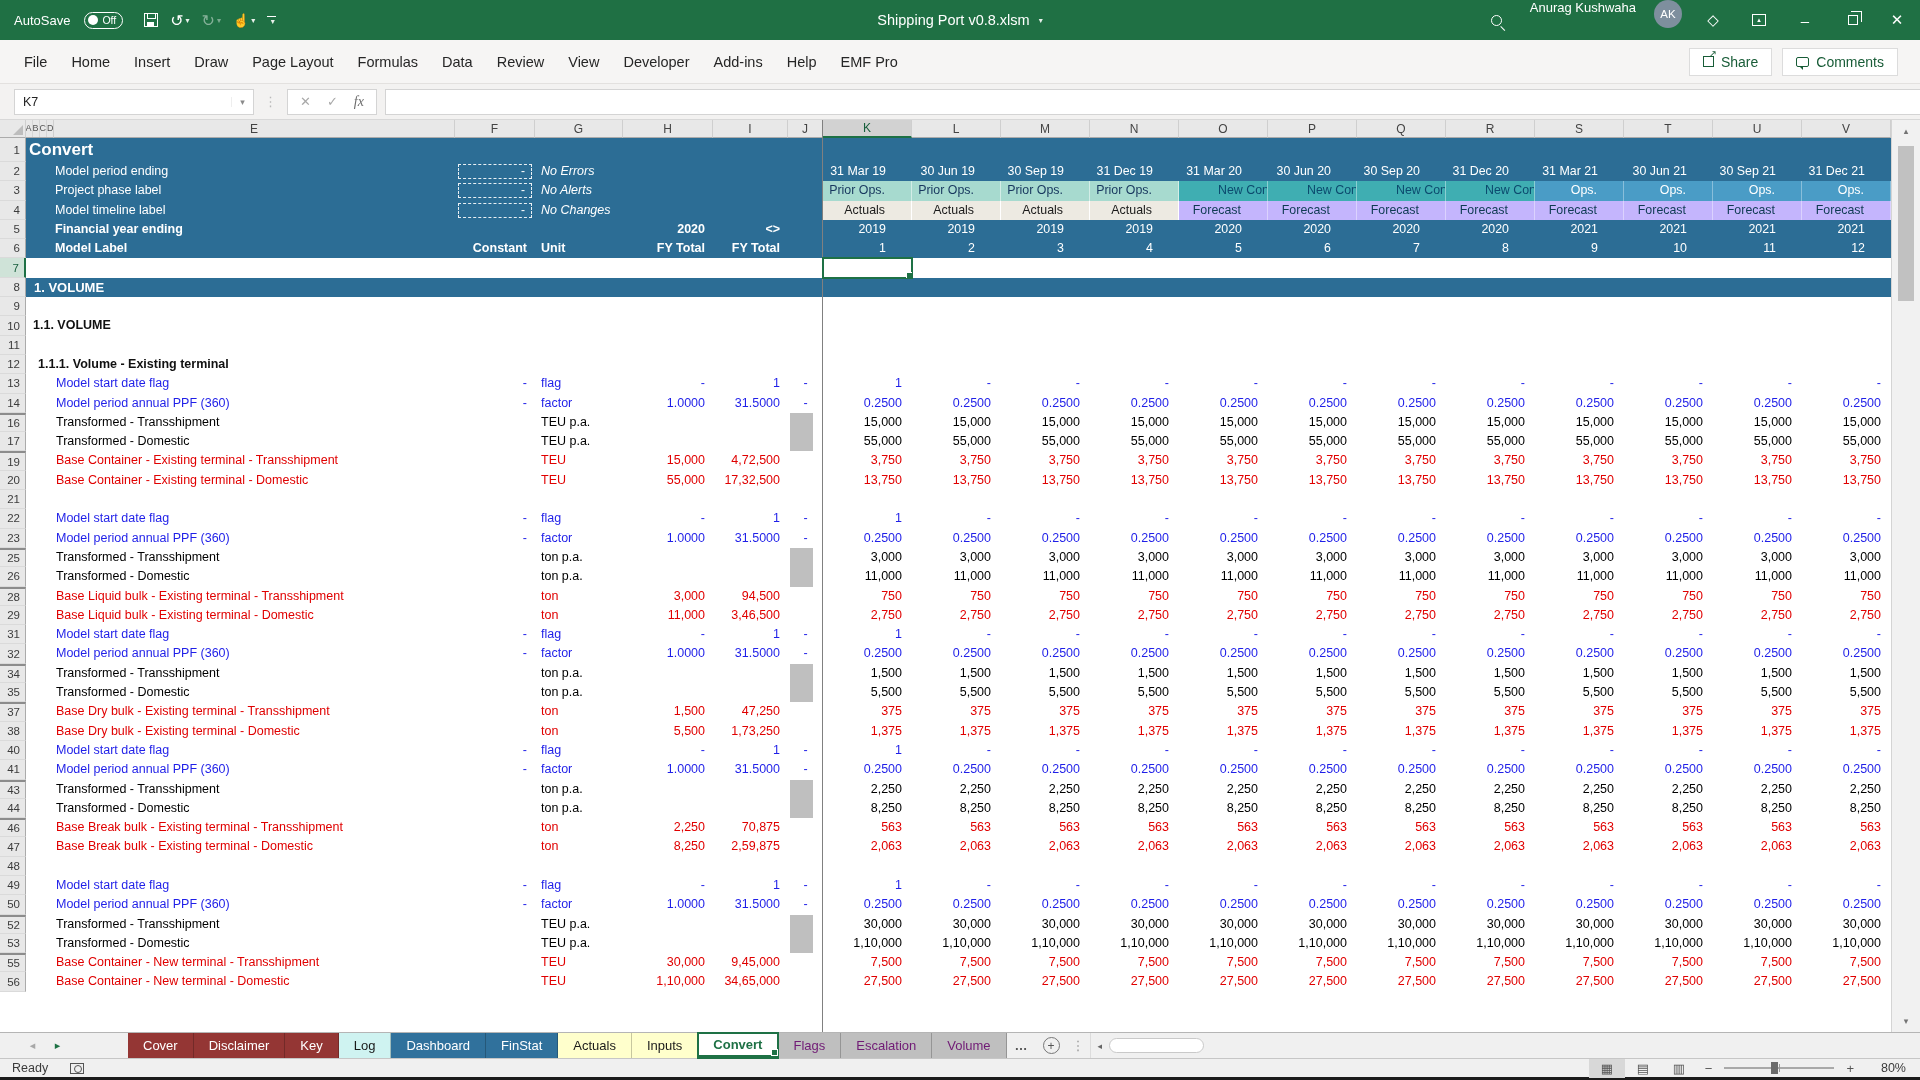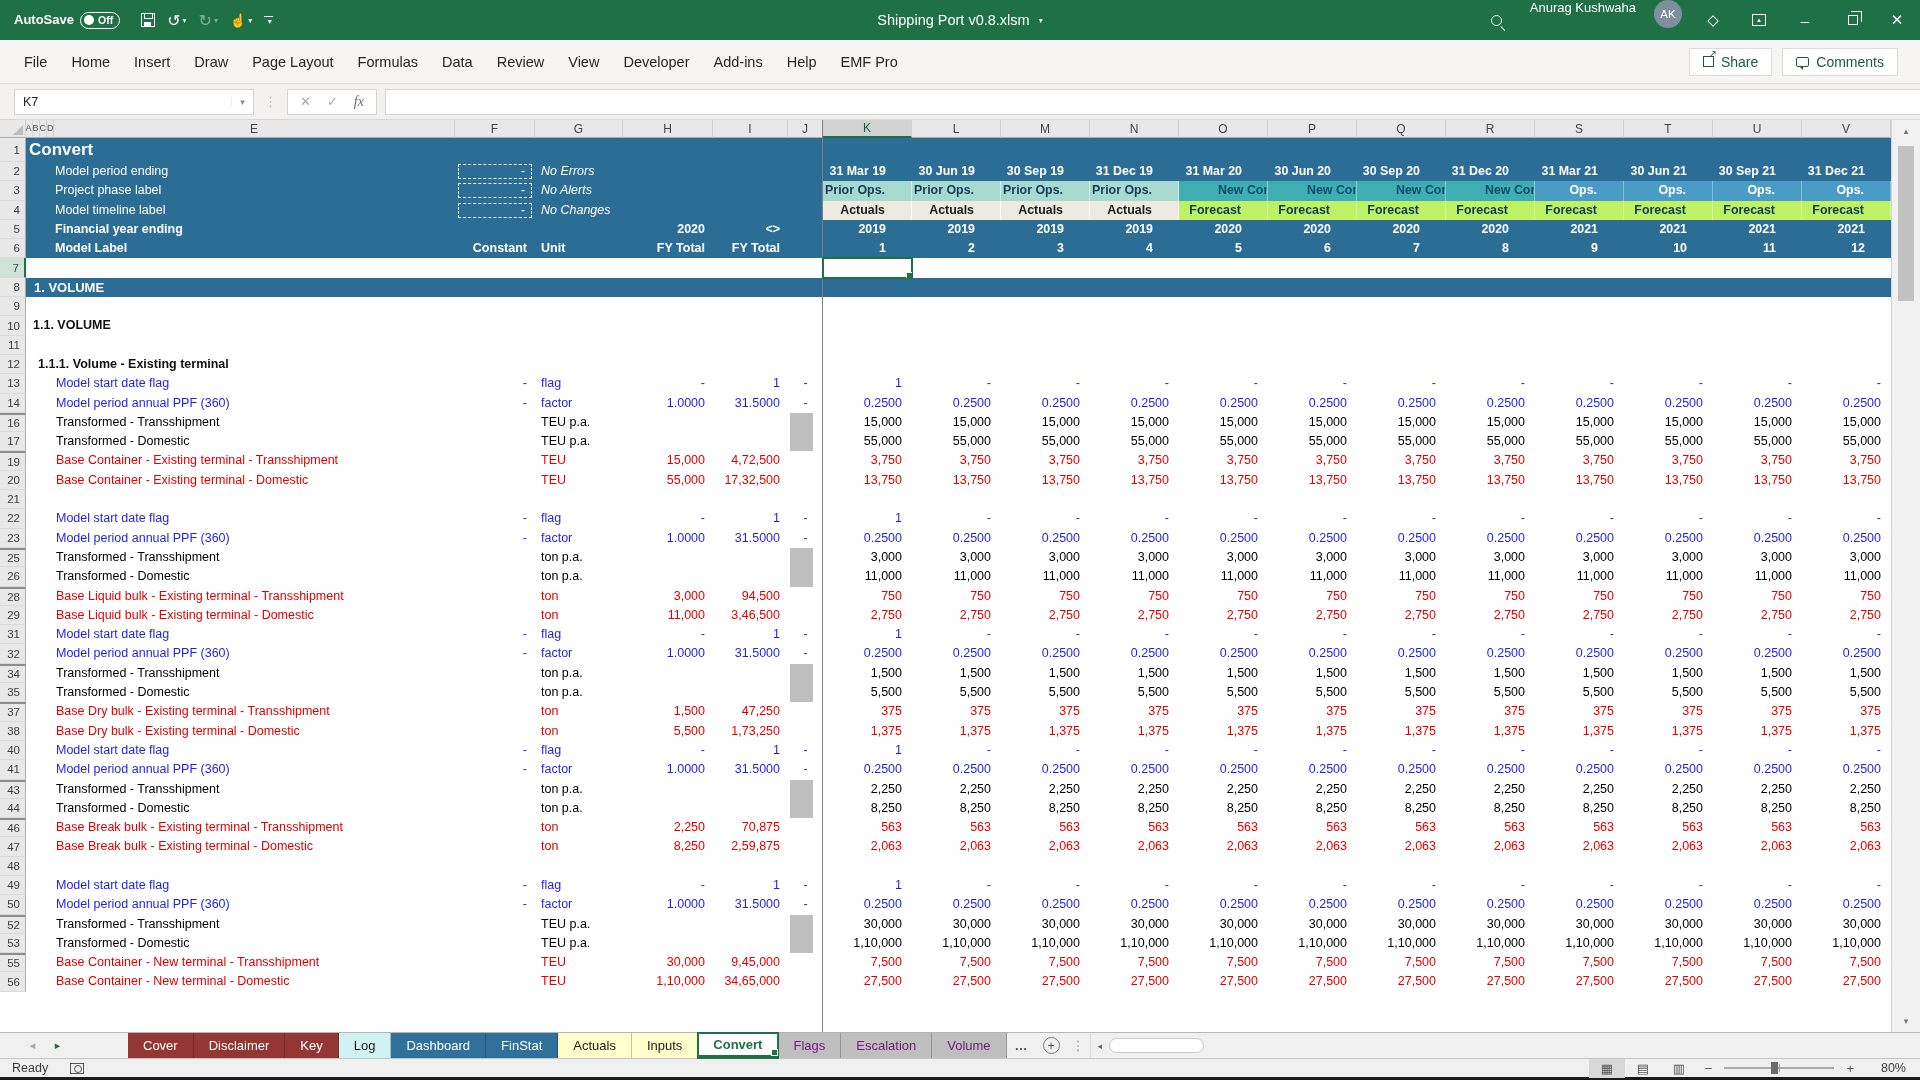--- a/index.html
+++ b/index.html
@@ -5,21 +5,21 @@
 :root{
   --green:#1F7044; --accent:#1E7145; --blue:#2C6D95;
   --cols:26px 28px 401px 80px 88px 90px 75px 35px repeat(12,89px);
 }
 *{margin:0;padding:0;box-sizing:border-box;}
 html,body{width:1920px;height:1080px;overflow:hidden;background:#fff;
   font-family:"Liberation Sans",sans-serif;}
 
 .titlebar{height:40px;background:var(--green);display:flex;align-items:center;color:#fff;position:relative;}
 .tb-left{display:flex;align-items:center;padding-left:14px;gap:8px;}
-.autosave{display:flex;align-items:flex-start;gap:6px;font-size:13px;font-weight:bold;}
+.autosave{display:flex;align-items:center;gap:14px;font-size:13px;}
 .pill{height:17px;border:1px solid #fff;border-radius:9px;display:flex;align-items:center;gap:4px;padding:0 6px 0 3px;font-size:10.5px;}
 .pill .dot{width:10px;height:10px;background:#fff;border-radius:50%;}
 .qat{display:flex;align-items:center;gap:2px;margin-left:8px;}
 .qbtn{display:flex;align-items:center;padding:0 5px;font-size:16px;height:28px;}
 .caret{font-size:8px;margin-left:2px;opacity:.9;}
 .dim{opacity:.45;}
 .save-ic{width:14px;height:14px;border:1.5px solid #fff;position:relative;}
 .save-ic:before{content:"";position:absolute;left:2px;top:0;width:7px;height:4px;border:1px solid #fff;border-top:none;}
 .save-ic:after{content:"";position:absolute;left:2px;bottom:0;width:7px;height:4px;background:#fff;}
 .qat-custom{display:flex;flex-direction:column;align-items:center;line-height:5px;padding:0 5px;}
@@ -76,29 +76,29 @@
 .h2text{font-weight:bold;color:#111;padding-left:7px;}
 .h3text{font-weight:bold;color:#111;padding-left:12px;}
 .lab{padding-left:2px;}
 .bold{font-weight:bold;}
 .right{text-align:right;padding-right:8px;}
 .left6{padding-left:6px;}
 .ctr{text-align:center;}
 .pl29{padding-left:29px;}
 .note{font-style:italic;padding-left:6px;font-size:12.5px;}
 .dbox{margin:2px 3px;border:1px dashed rgba(255,255,255,.9);height:15px;line-height:13px;text-align:right;padding-right:6px;font-size:12px;}
-.pcell{text-align:right;padding-right:26px;font-weight:bold;font-size:12.4px;}
+.pcell{text-align:right;padding-right:26px;font-weight:normal;font-size:12.4px;}
 .pnum{text-align:right;padding-right:10px;}
 .t-blue{color:#1F1FE8;}
 .t-red{color:#E00000;}
 .ph-prior{background:#A7DACF;color:#17375E;border-right:1px solid rgba(255,255,255,.5);}
 .ph-new{background:#3FAEB2;color:#0c4a6e;border-right:1px solid rgba(255,255,255,.4);padding-left:39px;}
 .ph-ops{background:#4A9CC6;color:#fff;border-right:1px solid rgba(255,255,255,.35);}
 .st-act{background:#EDEAE2;color:#1a1a1a;border-right:1px solid #fff;}
-.st-fc{background:#bef264;color:#0E3A52;border-right:1px solid rgba(255,255,255,.4);}
+.st-fc{background:#c4b5fd;color:#0E3A52;border-right:1px solid rgba(255,255,255,.4);}
 .jfill{background:#BFBFBF;height:100%;margin:0 10px 0 2px;}
 .active{position:relative;z-index:6;outline:2px solid var(--accent);outline-offset:-1px;}
 .active:after{content:"";position:absolute;right:-1px;bottom:-1px;width:5px;height:5px;background:var(--accent);border:1px solid #fff;z-index:7;}
 .freeze{position:absolute;left:822px;top:0;width:1px;height:912px;background:#808080;z-index:5;}
 
 .vscroll{position:absolute;left:1891px;top:0;width:29px;height:912px;background:#F1F1F1;border-left:1px solid #d4d4d4;}
 .vbtn{height:22px;display:flex;align-items:center;justify-content:center;color:#737373;font-size:9px;}
 .vbtn.bottom{position:absolute;bottom:0;left:0;right:0;}
 .vthumb{position:absolute;left:6px;right:6px;top:26px;height:155px;background:#C1C1C1;}
 

